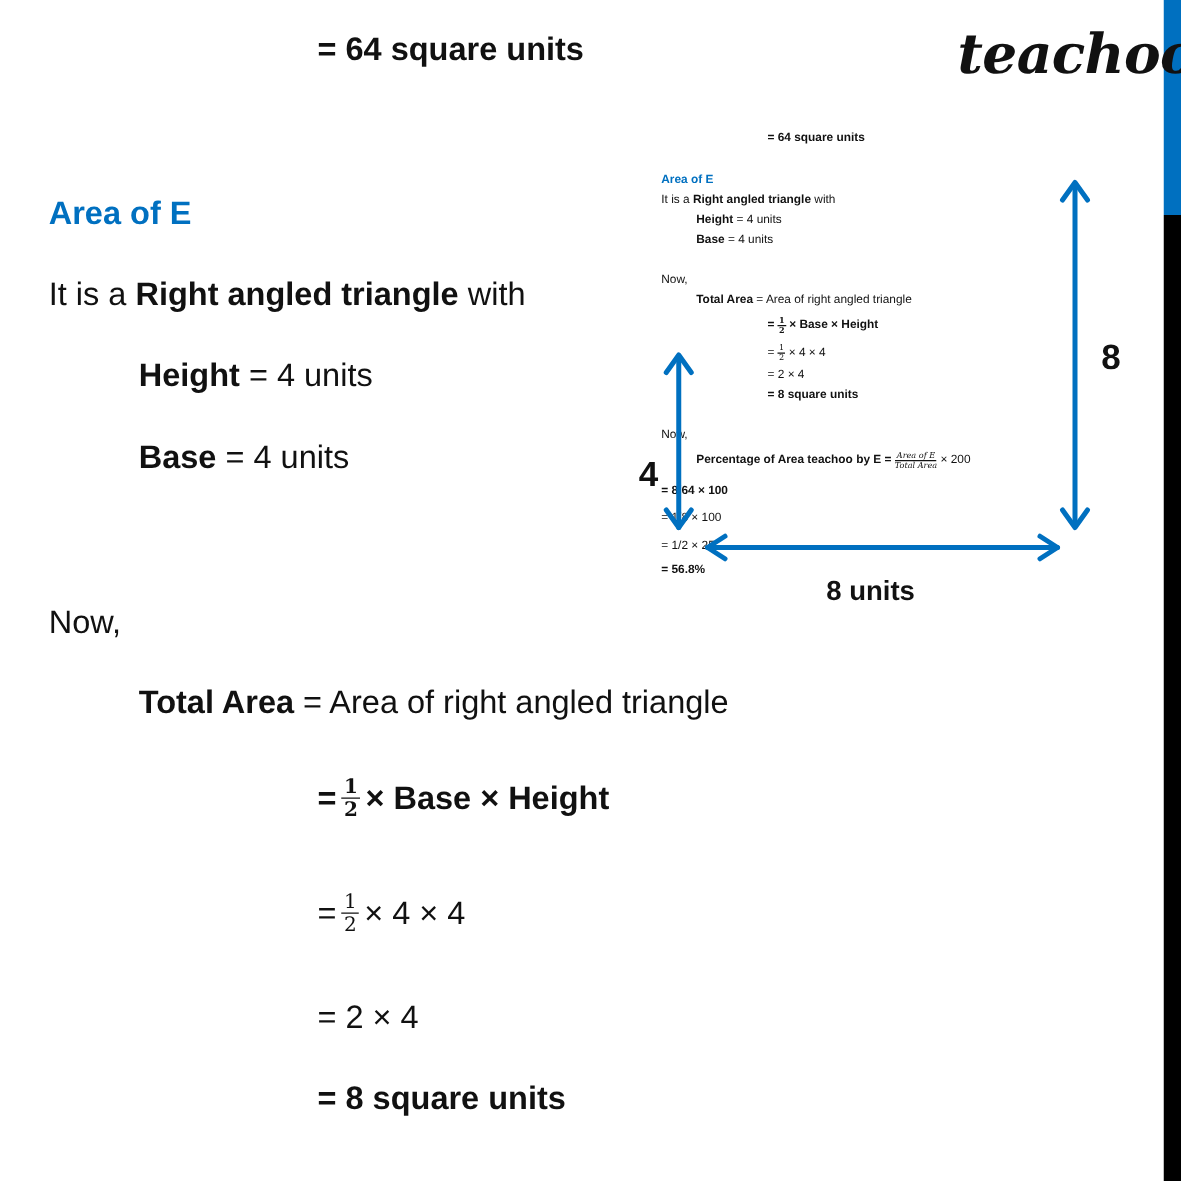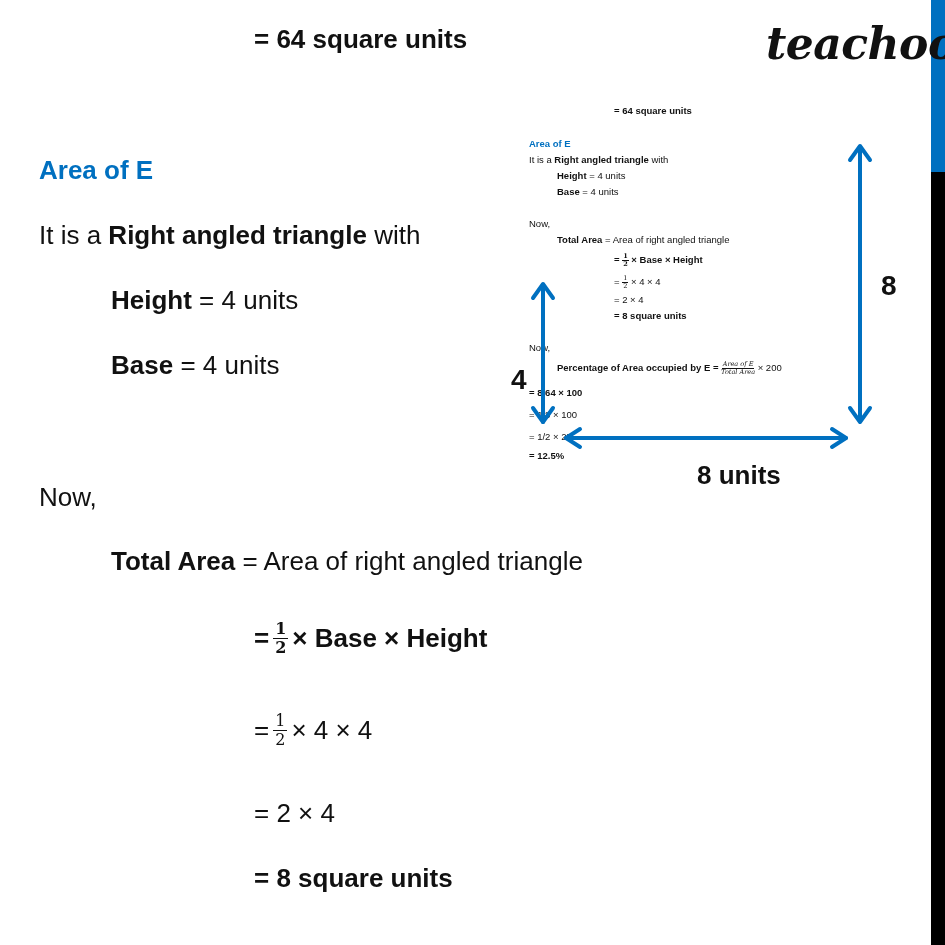--- a/index.html
+++ b/index.html
@@ -92,28 +92,28 @@
         <span class="num">1</span>
         <span>2</span>
       </span> <span>× Base × Height</span></div>
   <div class="t" style="left:104px; top:180px;">= <span class="tfrac">
         <span class="num">1</span>
         <span>2</span>
       </span> <span>× 4 × 4</span></div>
   <div class="t" style="left:104px; top:199px;">= 2 × 4</div>
   <div class="t b" style="left:104px; top:215px;">= 8 square units</div>
   <div class="t" style="left:19px; top:247px;">Now,</div>
-  <div class="t" style="left:47px; top:266px;"><span class="b">Percentage of Area occupied by E = </span><span class="tfrac it">
+  <div class="t" style="left:47px; top:266px;"><span class="b">Percentage of Area teachoo by E = </span><span class="tfrac it">
         <span class="num">Area of E</span>
         <span>Total Area</span>
       </span><span> × 200</span></div>
   <div class="t b" style="left:19px; top:292px;">= 8/64 × 100</div>
   <div class="t" style="left:19px; top:314px;">= 1/8 × 100</div>
   <div class="t" style="left:19px; top:336px;">= 1/2 × 25</div>
-  <div class="t b" style="left:19px; top:355px;">= 12.5%</div>
+  <div class="t b" style="left:19px; top:355px;">= 56.8%</div>
 </div>
 
 <svg width="945" height="945">
   <g stroke="#0070c0" stroke-width="4" fill="none" stroke-linecap="round" stroke-linejoin="round">
 
     <line x1="860" y1="148" x2="860" y2="420"></line>
     <polyline points="850,160 860,146 870,160"></polyline>
     <polyline points="850,408 860,422 870,408"></polyline>
 
     <line x1="543" y1="285" x2="543" y2="422"></line>
@@ -121,13 +121,13 @@
     <polyline points="533,408 543,422 553,408"></polyline>
 
     <line x1="566" y1="438" x2="846" y2="438"></line>
     <polyline points="580,429 566,438 580,447"></polyline>
     <polyline points="832,429 846,438 832,447"></polyline>
   </g>
 </svg>
 
 <div class="abs dim-label" style="left:881px; top:270px;">8</div>
 <div class="abs dim-label" style="left:511px; top:364px;">4</div>
-<div class="abs dim-label" style="left:661px; top:460px; font-size:26px;margin-left:36px;">8 units</div>
+<div class="abs dim-label" style="left:661px; top:460px; font-size:22px;">8 units</div>
 
 </body></html>

